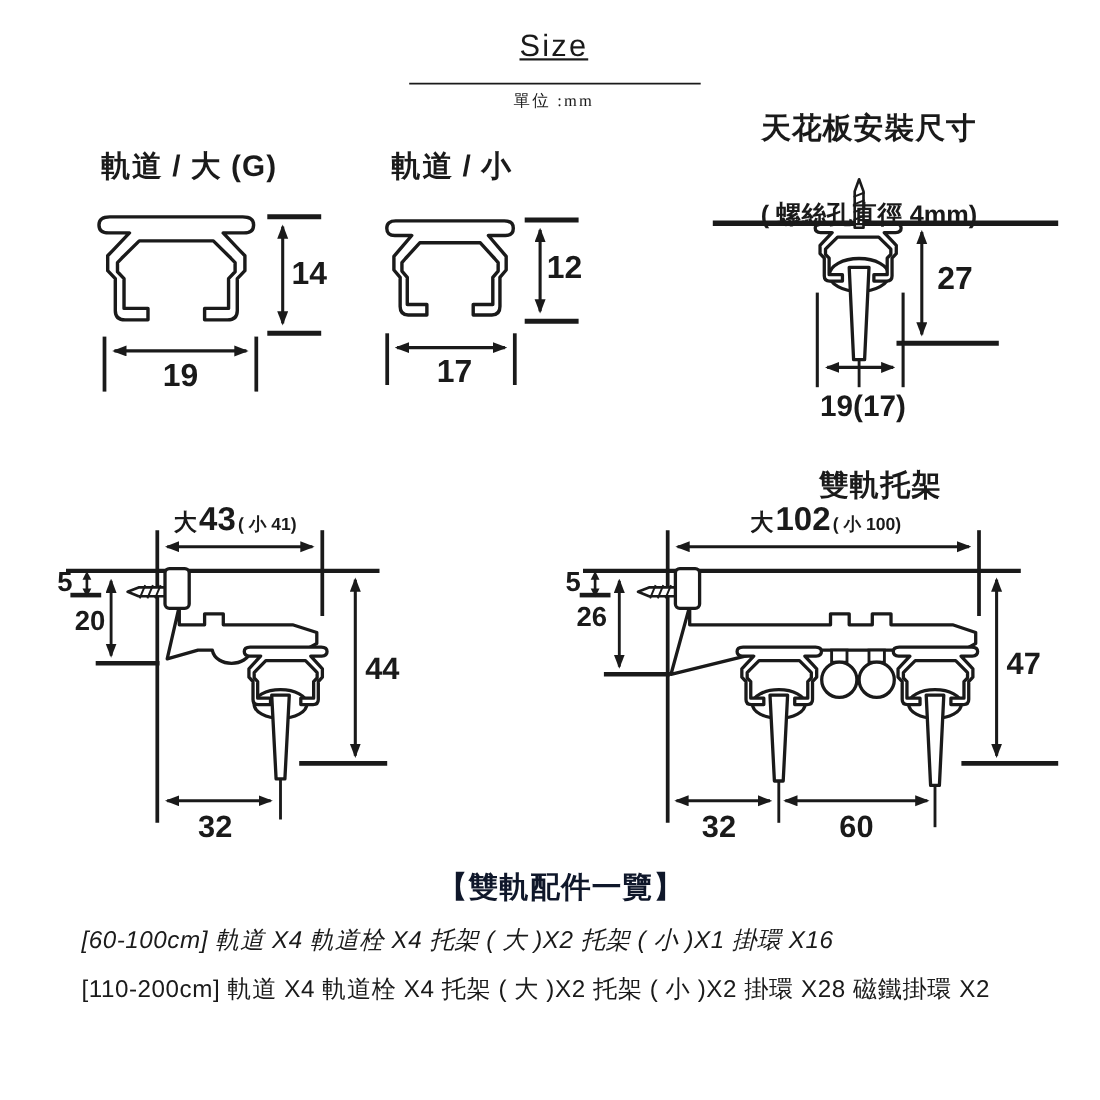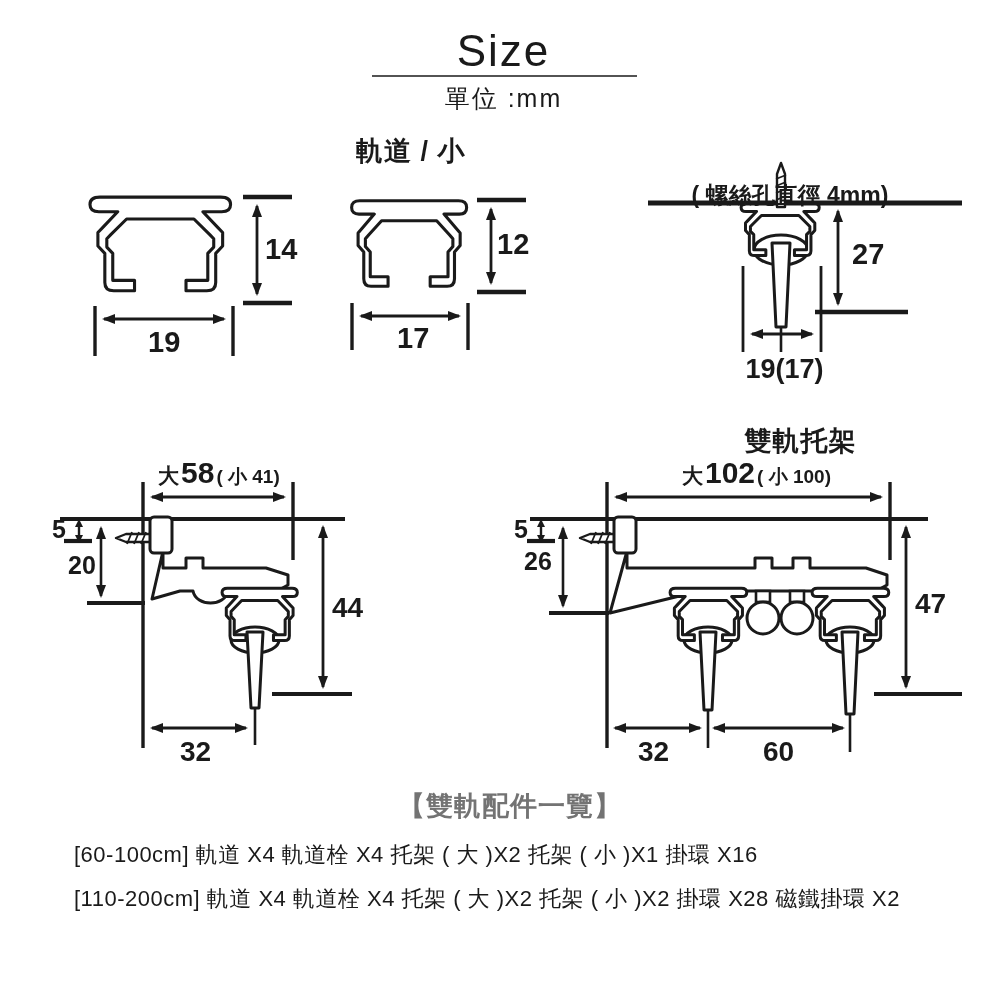--- a/index.html
+++ b/index.html
@@ -1,29 +1,29 @@
 <!DOCTYPE html>
 <html><head>
 <meta charset="utf-8">
 <style>
   html,body{margin:0;padding:0;background:#ffffff;}
   #page{position:relative;width:1000px;height:1000px;background:#ffffff;overflow:hidden;
         font-family:"Liberation Sans","DejaVu Sans",sans-serif;color:#1a1a1a;}
   .abs{position:absolute;white-space:nowrap;}
   .ctr{text-align:center;}
-  .size-title{font-size:44px;letter-spacing:2px;}
-  .unit{font-size:25px;letter-spacing:2px;}
+  .size-title{font-size:28px;letter-spacing:2px;text-decoration:underline;}
+  .unit{font-size:15px;letter-spacing:2px;font-family:Liberation Serif, serif;}
   .sec-label{font-size:27px;font-weight:600;letter-spacing:1px;}
   .sec-label-sub{font-size:23px;font-weight:600;margin-top:48px;}
   .dim{font-weight:bold;font-size:29px;text-align:center;}
   .dim-sm{font-weight:bold;font-size:25px;}
   .dim-mix{display:flex;align-items:baseline;gap:2px;font-weight:bold;}
   .dim-mix .pre{font-size:21px;}
   .dim-mix .big{font-size:30px;}
-  .dim-mix .small{font-size:19px;}
+  .dim-mix .small{font-size:16px;}
   .red-title{font-size:27px;font-weight:600;letter-spacing:1px;}
   .acc-line{font-size:22px;letter-spacing:0.5px;}
   svg{position:absolute;left:0;top:0;}
 </style>
 </head>
 <body>
 
 <div id="page">
 
   <svg width="1000" height="1000" viewBox="0 0 1000 1000">
@@ -162,51 +162,53 @@
 
         <line x1="615" y1="728" x2="700" y2="728" stroke-width="2.8" marker-start="url(#ah)" marker-end="url(#ah)"></line>
         <line x1="714" y1="728" x2="843" y2="728" stroke-width="2.8" marker-start="url(#ah)" marker-end="url(#ah)"></line>
       </g>
     </g>
   </svg>
 
   <div class="abs ctr size-title" style="left:370px;top:26px;width:267px;">Size</div>
   <div class="abs ctr unit" style="left:370px;top:82px;width:267px;">單位 :mm</div>
 
+  <div class="abs ctr sec-label" style="left:650px;top:98px;width:280px;">天花板安裝尺寸</div>
   <div class="abs ctr sec-label-sub" style="left:650px;top:132px;width:280px;">( 螺絲孔直徑 4mm)</div>
 
+  <div class="abs sec-label" style="left:92px;top:133px;">軌道 / 大 (G)</div>
   <div class="abs sec-label" style="left:356px;top:133px;">軌道 / 小</div>
 
   <div class="abs dim" style="left:265px;top:233px;">14</div>
   <div class="abs dim" style="left:148px;top:326px;">19</div>
   <div class="abs dim" style="left:497px;top:228px;">12</div>
   <div class="abs dim" style="left:397px;top:322px;">17</div>
 
   <div class="abs dim" style="left:852px;top:238px;">27</div>
   <div class="abs ctr dim" style="left:722px;top:354px;width:125px;font-size:27px;">19(17)</div>
 
   <div class="abs dim-mix" style="left:158px;top:456px;">
     <span class="pre">大</span>
-    <span class="big">58</span>
+    <span class="big">43</span>
     <span class="small">( 小 41)</span>
   </div>
   <div class="abs dim-sm" style="left:52px;top:515px;">5</div>
   <div class="abs dim-sm" style="left:68px;top:551px;">20</div>
   <div class="abs dim" style="left:332px;top:592px;font-size:28px;">44</div>
   <div class="abs dim" style="left:180px;top:736px;font-size:28px;">32</div>
 
   <div class="abs ctr sec-label" style="left:693px;top:423px;width:215px;">雙軌托架</div>
   <div class="abs dim-mix" style="left:682px;top:456px;">
     <span class="pre">大</span>
     <span class="big">102</span>
     <span class="small">( 小 100)</span>
   </div>
   <div class="abs dim-sm" style="left:514px;top:515px;">5</div>
   <div class="abs dim-sm" style="left:524px;top:547px;">26</div>
   <div class="abs dim" style="left:915px;top:588px;font-size:28px;">47</div>
   <div class="abs dim" style="left:638px;top:736px;font-size:28px;">32</div>
   <div class="abs dim" style="left:763px;top:736px;font-size:28px;">60</div>
 
-  <div class="abs ctr red-title" style="left:300px;top:788px;width:420px;color:#737373;">【雙軌配件一覽】</div>
-  <div class="abs acc-line" style="left:74px;top:840px;">[60-100cm]   軌道 X4 軌道栓 X4 托架 ( 大 )X2 托架 ( 小 )X1 掛環 X16</div>
+  <div class="abs ctr red-title" style="left:300px;top:788px;width:420px;color:#0f172a;">【雙軌配件一覽】</div>
+  <div class="abs acc-line" style="left:74px;top:840px;font-style:italic;">[60-100cm]   軌道 X4 軌道栓 X4 托架 ( 大 )X2 托架 ( 小 )X1 掛環 X16</div>
   <div class="abs acc-line" style="left:74px;top:884px;text-align:center;">[110-200cm] 軌道 X4 軌道栓 X4 托架 ( 大 )X2 托架 ( 小 )X2 掛環 X28 磁鐵掛環 X2</div>
 
 </div>
 
 </body></html>

